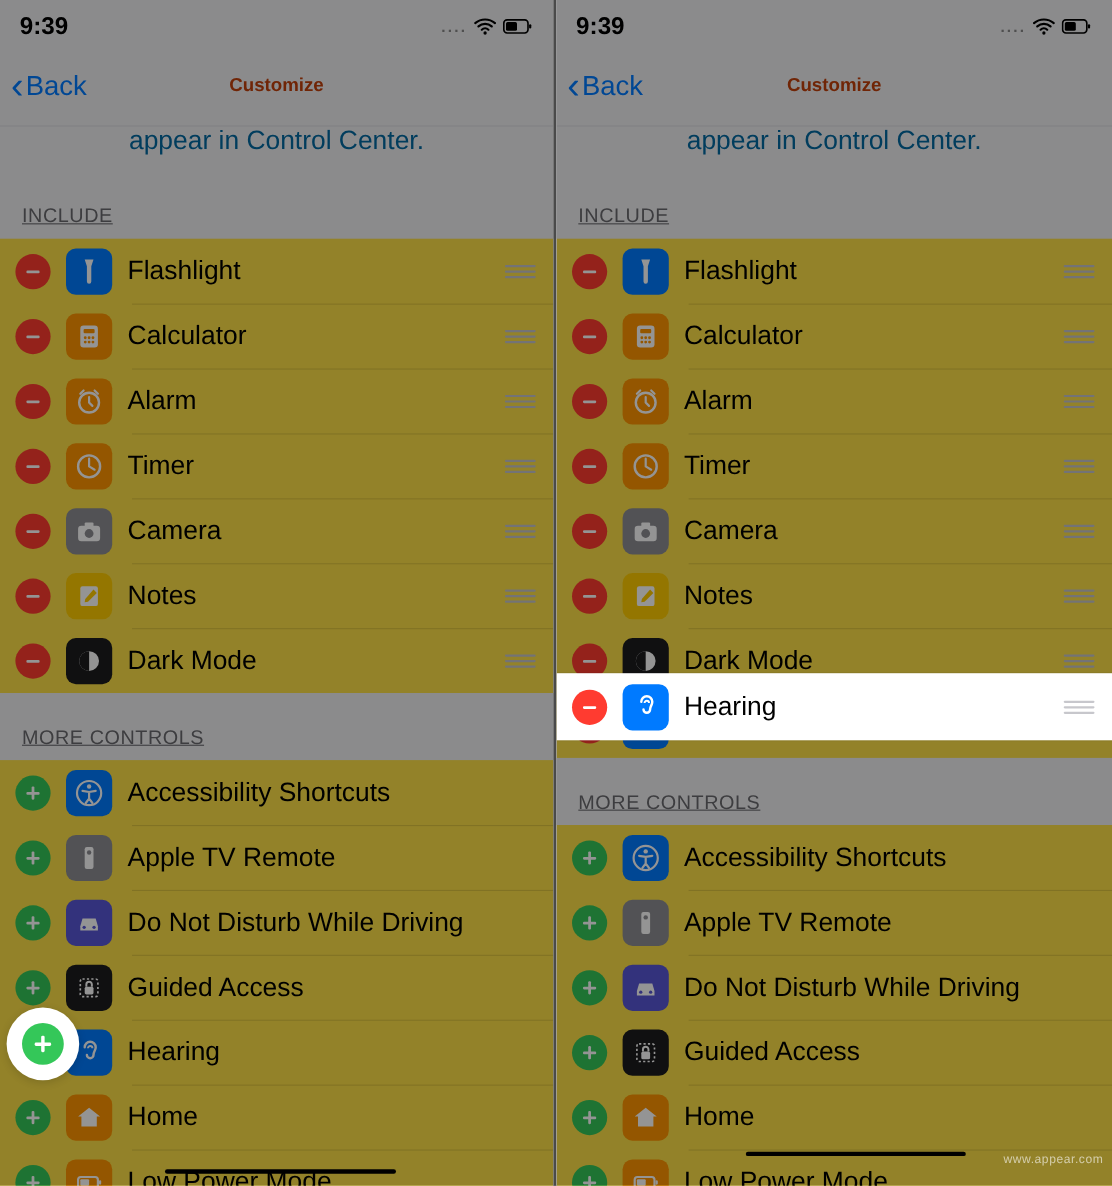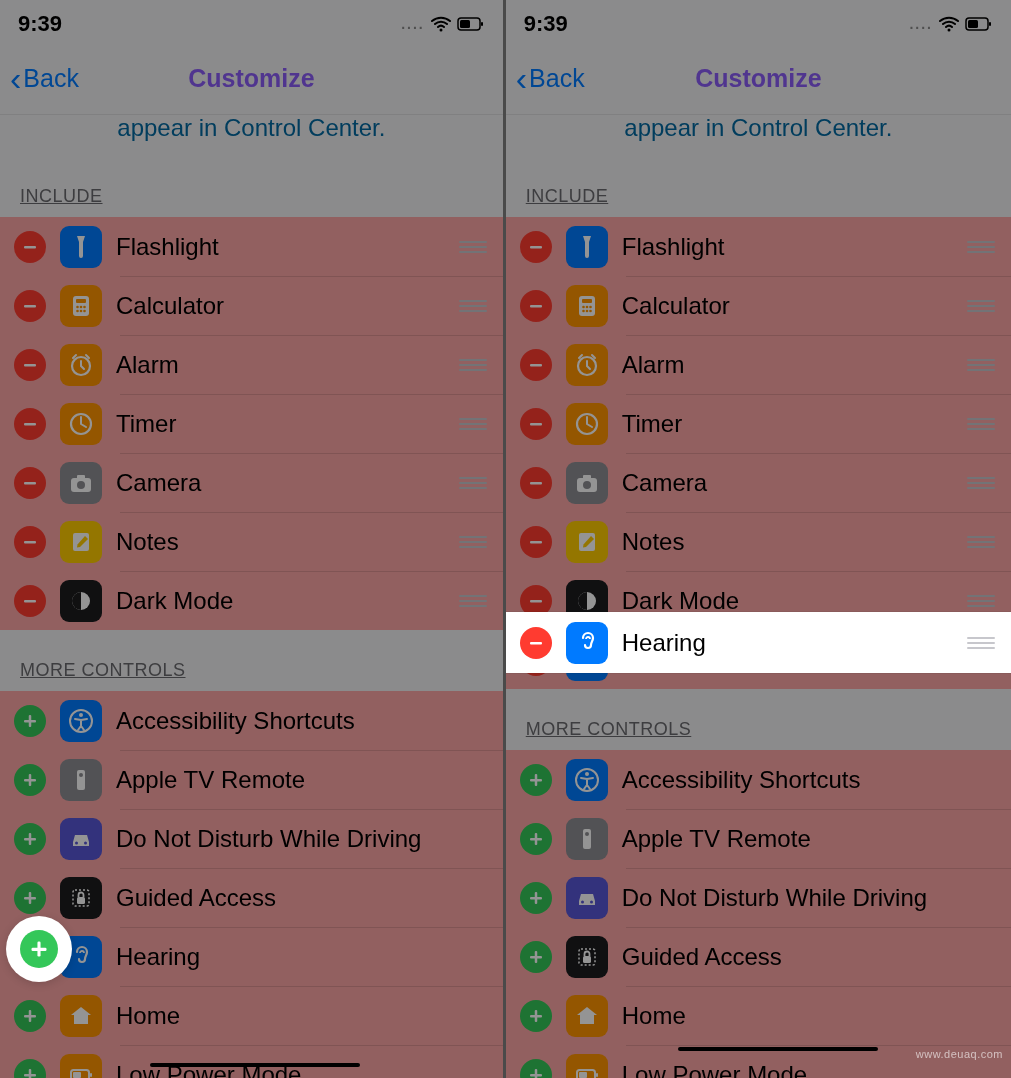--- a/index.html
+++ b/index.html
@@ -52,40 +52,40 @@
     align-items: center;
     color: #007aff;
     font-size: 25px;
     gap: 2px;
   }
   .back-chevron { font-size: 34px; line-height: 1; font-weight: 300; }
   .nav-title {
     position: absolute;
     left: 50%;
     transform: translateX(-50%);
-    font-size: 25px;
+    font-size: 17px;
     font-weight: 600;
-    color: #8b5cf6;
+    color: #c2410c;
   }
   .banner-text {
     text-align: center;
     font-size: 24px;
     color: #0369a1;
     padding: 2px 20px 14px;
     margin-top: -3px;
   }
   .section-header {
     font-size: 18px;
     color: #6a6a6e;
     letter-spacing: 0.5px;
     padding: 30px 20px 10px;
     text-transform: uppercase;
     text-decoration: underline;
   }
-  .list { background: #fca5a5; }
+  .list { background: #fde047; }
   .row {
     display: flex;
     align-items: center;
     height: 59px;
     padding: 0 16px 0 14px;
     position: relative;
   }
   .row + .row::before {
     content: "";
     position: absolute;
@@ -802,14 +802,14 @@
     </div>
     <span class="row-label">Hearing</span>
     <div class="drag-handle">
         <span></span>
         <span></span>
         <span></span>
       </div>
   </div>
 
   <div class="strike" style="left:172px; top:1047px; width:200px;"></div>
-  <div class="watermark">www.deuaq.com</div>
+  <div class="watermark">www.appear.com</div>
 </div>
 
 </body></html>

